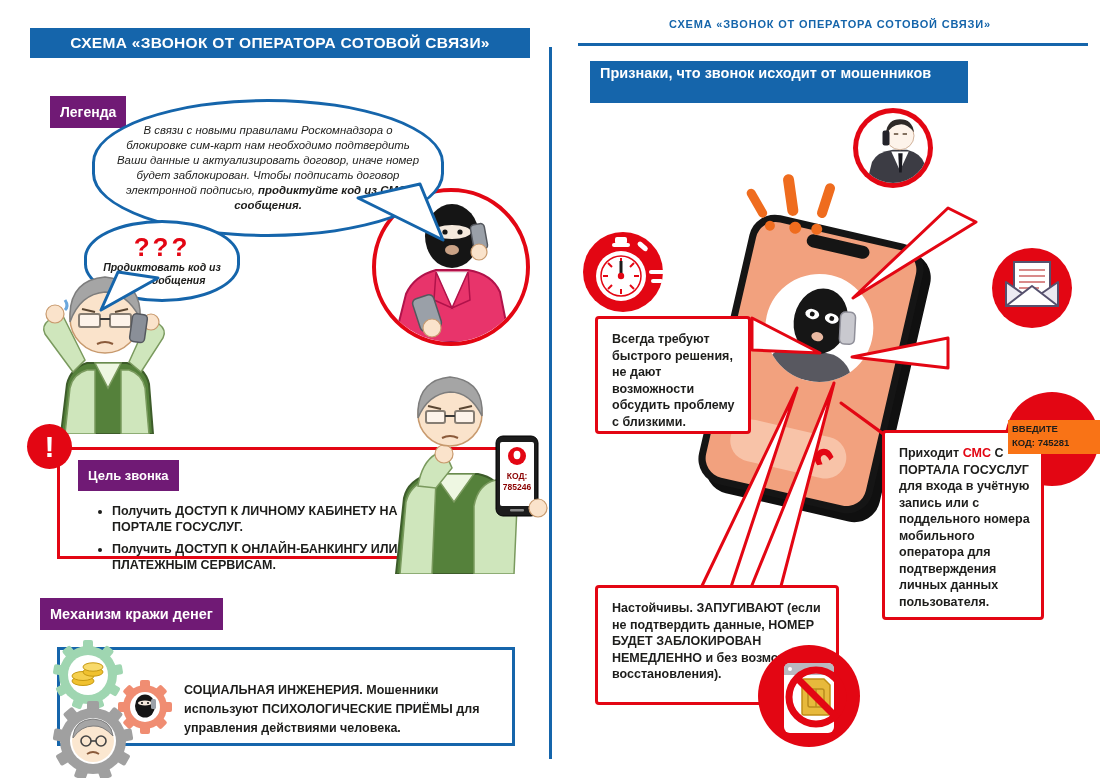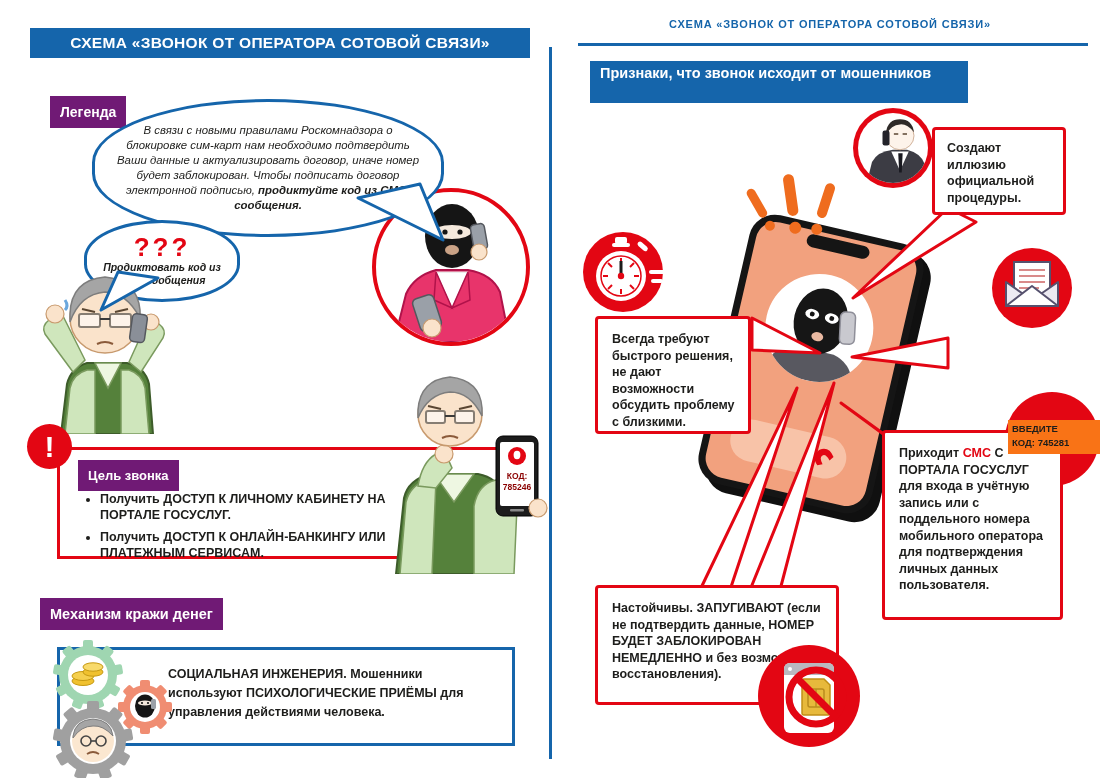--- a/index.html
+++ b/index.html
@@ -18,39 +18,39 @@
   .bubble-q{left:84px;top:220px;width:150px;height:76px;border-radius:50%/46%;z-index:2;
             flex-direction:column;}
   .qmarks{color:#e30613;font-weight:bold;font-size:26px;line-height:.9;letter-spacing:3px;}
   .qtext{font-size:10.5px;font-weight:bold;font-style:italic;text-align:center;line-height:1.2;margin:2px 0 0;}
   
   .red-box{border:3.5px solid #e30613;background:#fff;}
   .blue-box{border:3px solid #1565ab;background:#fff;}
   .callout{border:3.5px solid #e30613;background:#fff;border-radius:4px;font-weight:bold;
            font-size:12.5px;line-height:1.32;z-index:3;}
   .red-circle{background:#e30613;border-radius:50%;z-index:3;}
-  .goal-list{margin:0;padding:0 0 0 18px;}
+  .goal-list{margin:12px;padding:0 0 0 18px;}
   .goal-list li{font-size:12.5px;font-weight:bold;margin-bottom:7px;line-height:1.25;}
   .bold-red{color:#e30613;}
   .divider{left:549px;top:47px;width:3px;height:712px;background:#1565ab;}
   .r-header{left:570px;top:18px;width:520px;text-align:center;color:#1565ab;font-weight:bold;
             font-size:11px;letter-spacing:.8px;}
   .r-rule{left:578px;top:43px;width:510px;height:2.5px;background:#1565ab;}
   .phone{left:722px;top:226px;width:178px;height:276px;background:#151515;border-radius:26px;
          transform:rotate(13deg);box-shadow:9px 7px 0 #101010;z-index:1;}
   .screen{position:absolute;left:7px;top:7px;right:7px;bottom:7px;background:#f2a17e;border-radius:20px;overflow:hidden;}
   .notch{position:absolute;top:4px;left:50%;transform:translateX(-50%);width:64px;height:13px;
          background:#151515;border-radius:7px;}
   .avatar{position:absolute;top:40px;left:50%;transform:translateX(-50%);width:108px;height:108px;
           background:#fff;border-radius:50%;overflow:hidden;}
   .pill{position:absolute;bottom:22px;left:20px;width:118px;height:42px;background:#f8c3a8;border-radius:21px;}
   .code-badge{left:1008px;top:420px;width:92px;height:34px;background:#f97316;z-index:4;
               font-weight:bold;font-size:9.5px;line-height:1.5;padding:2px 0 0 4px;box-sizing:border-box;}
   svg{display:block;}
-  .nopad p{margin:0;}
+  .nopad p{margin:16px;}
 </style>
 </head>
 <body>
 
 <div class="canvas">
 
   <div class="abs banner main-banner">СХЕМА «ЗВОНОК ОТ ОПЕРАТОРА СОТОВОЙ СВЯЗИ»</div>
 
   <div class="abs tag" style="left:50px;top:96px;">Легенда</div>
 
@@ -279,21 +279,20 @@
         <polygon points="46,46 51,46 50,68 47,68" fill="#191920"></polygon>
         <circle cx="48" cy="26" r="16" fill="#fdf3ea" stroke="#c9a88e" stroke-width="1"></circle>
         <path d="M32,22 Q34,7 48,7 Q62,7 64,22 Q56,12 48,13 Q38,13 32,25 Z" fill="#2e2a28"></path>
         <line x1="41" y1="24" x2="46" y2="24" stroke="#5a4632" stroke-width="1.5"></line>
         <line x1="51" y1="24" x2="56" y2="24" stroke="#5a4632" stroke-width="1.5"></line>
         <rect x="28" y="20" width="8" height="17" rx="2.5" fill="#23232a"></rect>
       </svg>
     </div>
   </div>
 
-  <div class="abs callout" style="left:932px;top:127px;width:134px;height:88px;padding:10px 8px 0 12px;box-sizing:border-box;">Создают иллюзию официальной процедуры.</div>
 
   <div class="abs red-circle" style="left:583px;top:232px;width:80px;height:80px;">
     <svg style="overflow:visible;" width="80" height="80" viewBox="0 0 80 80">
       <rect x="32" y="5" width="12" height="7" rx="2" fill="#fff"></rect>
       <rect x="29" y="11" width="18" height="4" rx="2" fill="#fff"></rect>
       <rect x="54" y="12" width="12" height="5" rx="2.5" fill="#fff" transform="rotate(42 60 14)"></rect>
       <circle cx="38" cy="44" r="25" fill="#fff"></circle>
       <circle cx="38" cy="44" r="20" fill="#fff" stroke="#e30613" stroke-width="1.5"></circle>
       <g stroke="#e30613" stroke-width="2">
         <line x1="38" y1="26" x2="38" y2="31"></line>
@@ -328,21 +327,21 @@
     </svg>
   </div>
 
 
   <div class="abs red-circle" style="left:1005px;top:392px;width:94px;height:94px;"></div>
   <div class="abs code-badge">
     <div>ВВЕДИТЕ</div>
     <div>КОД: 745281</div>
   </div>
 
-  <div class="abs callout" style="left:882px;top:430px;width:181px;height:190px;padding:12px 8px 0 14px;box-sizing:border-box;"><span>Приходит </span><span class="bold-red">СМС</span><span> С ПОРТАЛА ГОСУСЛУГ </span><span>для входа в учётную запись или с поддельного номера мобильного оператора для подтверждения личных данных пользователя.</span></div>
+  <div class="abs callout" style="left:882px;top:430px;width:162px;height:190px;padding:12px 8px 0 14px;box-sizing:border-box;"><span>Приходит </span><span class="bold-red">СМС</span><span> С ПОРТАЛА ГОСУСЛУГ </span><span>для входа в учётную запись или с поддельного номера мобильного оператора для подтверждения личных данных пользователя.</span></div>
 
   <div class="abs callout" style="left:595px;top:585px;width:244px;height:120px;padding:12px 10px 0 14px;box-sizing:border-box;">Настойчивы. ЗАПУГИВАЮТ (если не подтвердить данные, НОМЕР БУДЕТ ЗАБЛОКИРОВАН НЕМЕДЛЕННО и без возможности восстановления).</div>
 
   <div class="abs red-circle" style="left:758px;top:645px;width:102px;height:102px;z-index:4;overflow:hidden;">
     <svg width="102" height="102" viewBox="0 0 102 102">
       <rect x="26" y="18" width="50" height="70" rx="6" fill="#fff"></rect>
       <path d="M26,24 Q26,18 32,18 L70,18 Q76,18 76,24 L76,30 L26,30 Z" fill="#b9b9c0"></path>
       <circle cx="32" cy="24" r="2" fill="#fff"></circle>
       <path d="M46,34 L66,34 L72,40 L72,68 Q72,70 70,70 L46,70 Q44,70 44,68 L44,36 Q44,34 46,34 Z" fill="#e7b93c" stroke="#c08f17" stroke-width="1.5"></path>
       <rect x="50" y="44" width="16" height="18" rx="2" fill="none" stroke="#b98c1e" stroke-width="1.5"></rect>

